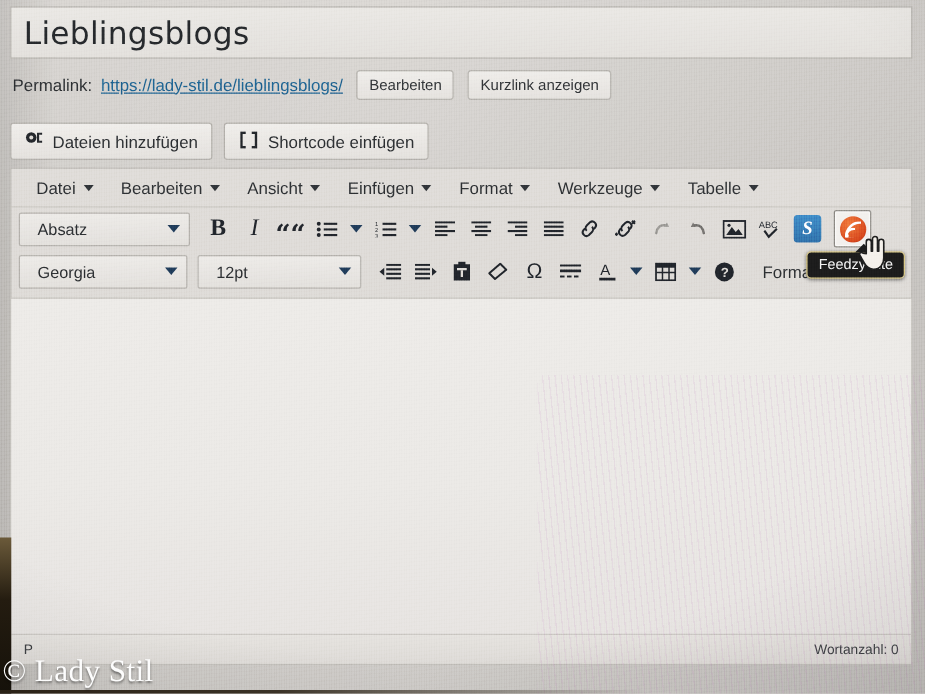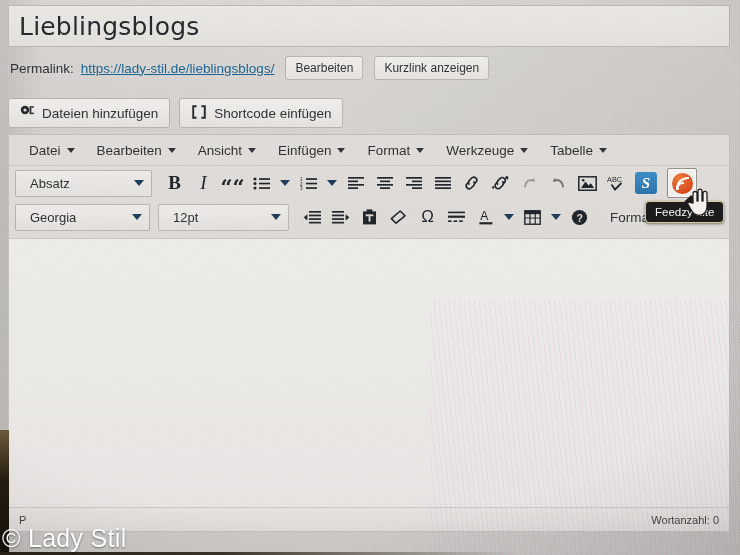--- a/index.html
+++ b/index.html
@@ -149,21 +149,21 @@
   .tooltip:after{
     content:"";position:absolute;top:-7px;left:38px;
     border-left:7px solid transparent;border-right:7px solid transparent;border-bottom:7px solid #1b1b1b;
   }
   
   .cursor{position:absolute;left:686px;top:188px;z-index:45;width:22px;height:30px;}
 
   
   .watermark{
     position:absolute;left:2px;top:524px;z-index:70;
-    font-family:Liberation Sans, sans-serif;font-size:25px;color:#fdfdfd;
+    font-family:Liberation Serif, serif;font-size:25px;color:#fdfdfd;
     text-shadow:0 1px 2px rgba(0,0,0,.45);letter-spacing:.3px;white-space:nowrap;
   }
 </style>
 </head>
 <body>
 
 <div id="screen"></div>
 
 <div class="title-box">
   <span>Lieblingsblogs</span>

